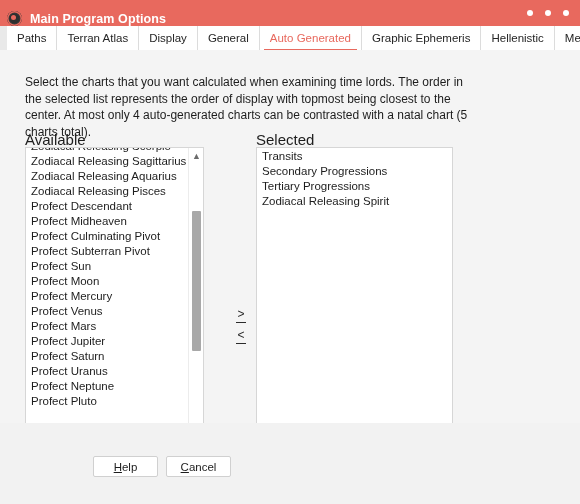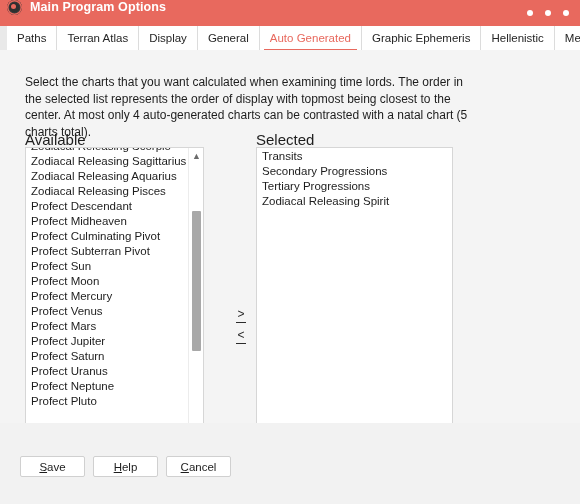--- a/index.html
+++ b/index.html
@@ -23,21 +23,21 @@
     box-sizing: border-box;
     display: flex;
     flex-direction: column;
   }
 
   
   #titlebar {
     height: 26px;
     background: #e8695e;
     display: flex;
-    align-items: flex-start;
+    align-items: flex-end;
     padding: 0 8px 0 7px;
     flex: 0 0 auto;
     position: relative;
   }
   #app-icon {
     width: 15px;
     height: 15px;
     border-radius: 50%;
     background: #2f2f2f;
     position: relative;
@@ -396,25 +396,20 @@
             <rect x="9" y="9" width="7.5" height="6" rx="0.5" fill="#63b6e8"></rect>
             <rect x="9.8" y="12.6" width="5.8" height="2.4" fill="#ffffff"></rect>
             <rect x="10.6" y="9.4" width="4.2" height="2" fill="#ffffff"></rect>
           </svg>
         </div>
       </div>
 
     </div>
 
     <div id="footer">
-      <div class="dlg-btn" id="btn-save-dlg">
-        <span>
-          <span class="mn">S</span><span>ave</span>
-        </span>
-      </div>
       <div class="dlg-btn" id="btn-help-dlg">
         <span>
           <span class="mn">H</span><span>elp</span>
         </span>
       </div>
       <div class="dlg-btn" id="btn-cancel-dlg">
         <span>
           <span class="mn">C</span><span>ancel</span>
         </span>
       </div>

